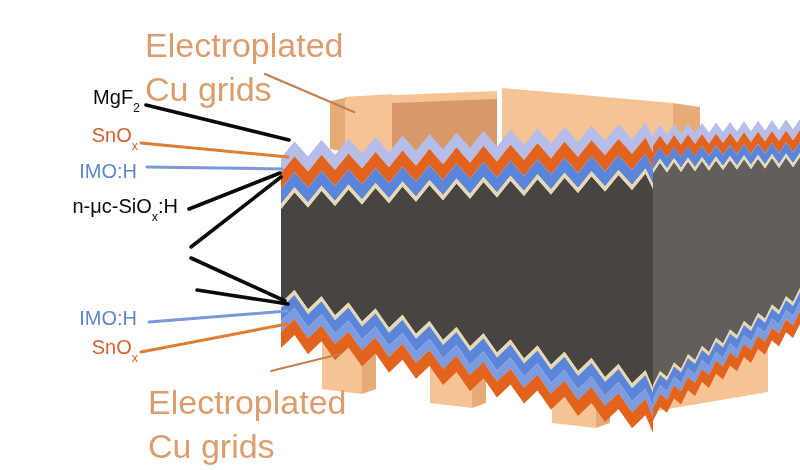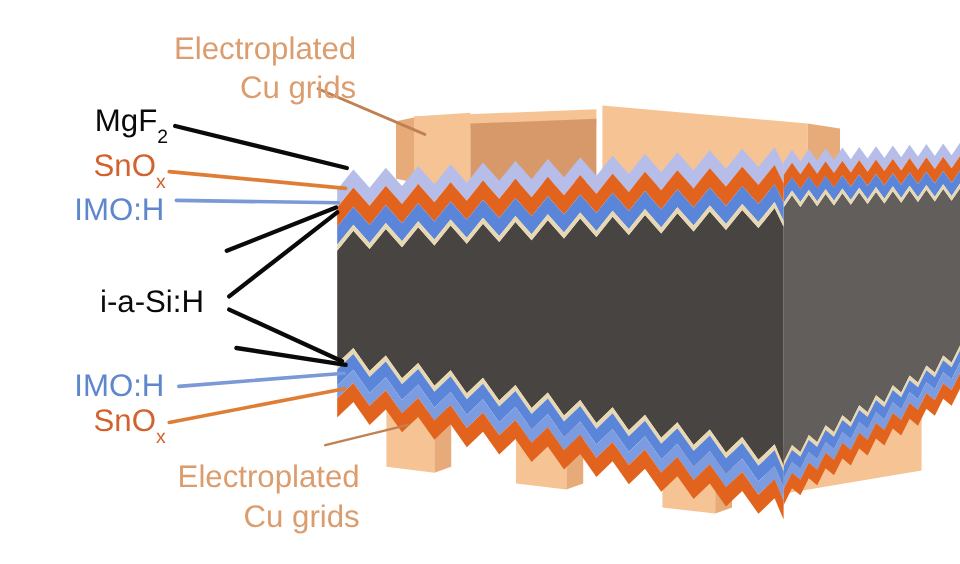--- a/index.html
+++ b/index.html
@@ -10,33 +10,33 @@
     overflow:hidden;
     font-family:"Liberation Sans", sans-serif;
   }
   .figure svg{position:absolute;left:0;top:0;}
   .lbl{
     position:absolute;
     white-space:nowrap;
     line-height:1.05;
   }
   .layer-lbl{
-    font-size:26px;
+    font-size:20px;
     text-align:center;
   }
   .layer-lbl sub{
     font-size:62%;
     position:relative;
     top:0.25em;
     line-height:0;
   }
   .cu-lbl{
-    font-size:26px;
+    font-size:34px;
     line-height:1.28;
-    text-align:right;
+    text-align:left;
   }
 </style>
 </head>
 <body>
 
 <div class="figure">
 
   <svg width="800" height="470" viewBox="0 0 800 470">
     <g id="structure">
         <polygon points="330.0,101.0 345.0,98.0 345.0,152.0 330.0,149.0" fill="#e7ab79"></polygon>
@@ -90,22 +90,22 @@
     <div>Electroplated</div>
     <div>Cu grids</div>
   </div>
 
   <div class="lbl layer-lbl" style="right: 660px; top: 87px; color: rgb(10, 10, 10);"><span>MgF</span><sub>2</sub><span></span></div>
 
   <div class="lbl layer-lbl" style="right: 662px; top: 125px; color: rgb(210, 98, 46);"><span>SnO</span><sub>x</sub><span></span></div>
 
   <div class="lbl layer-lbl" style="right: 663px; top: 161px; color: rgb(95, 135, 204);"><span>IMO:H</span><sub></sub><span></span></div>
 
+  <div class="lbl layer-lbl" style="right: 622px; top: 196px; color: rgb(10, 10, 10);"><span>n-μc-SiO</span><sub>x</sub><span>:H</span></div>
 
-  <div class="lbl layer-lbl" style="right: 630px; top: 238px; color: rgb(10, 10, 10);"><span>i-a-Si:H</span><sub></sub><span></span></div>
 
 
   <div class="lbl layer-lbl" style="right: 663px; top: 308px; color: rgb(95, 135, 204);"><span>IMO:H</span><sub></sub><span></span></div>
 
   <div class="lbl layer-lbl" style="right: 662px; top: 337px; color: rgb(210, 98, 46);"><span>SnO</span><sub>x</sub><span></span></div>
 
   <div class="lbl cu-lbl" style="left: 148px; top: 381px; color: rgb(220, 157, 110);">
     <div>Electroplated</div>
     <div>Cu grids</div>
   </div>

